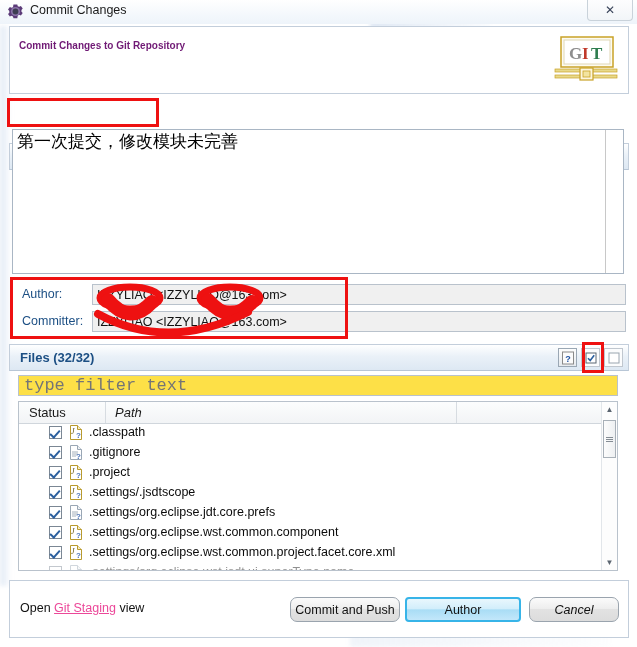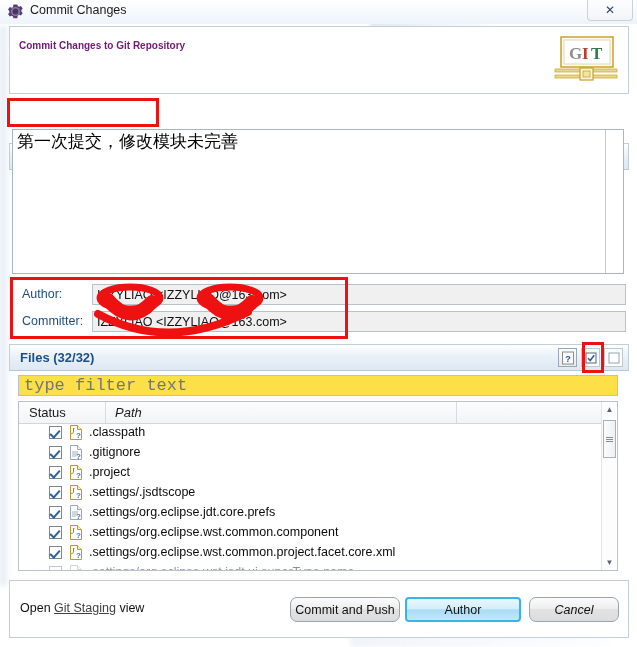--- a/index.html
+++ b/index.html
@@ -220,21 +220,21 @@
   #bottom-bar {
     position: absolute; left: 9px; top: 580px; width: 620px; height: 58px;
     box-sizing: border-box;
     border: 1px solid #c3cedb; border-top: 1px solid #c3cedb;
     background: #ffffff;
   }
   #open-staging {
     position: absolute; left: 10px; top: 20px;
     font-size: 12.5px; color: #111; white-space: nowrap;
   }
-  #open-staging a { color: #404040; text-decoration: underline; cursor: pointer; }
+  #open-staging a { color: #ec4899; text-decoration: underline; cursor: pointer; }
   .dlg-btn {
     position: absolute; top: 16px; height: 25px;
     box-sizing: border-box;
     border: 1px solid #9aa4ae; border-radius: 7px;
     background: linear-gradient(180deg,#fbfbfb 0%, #ededed 48%, #e2e2e2 50%, #dcdcdc 100%);
     font-size: 12.5px; color: #111;
     display: flex; align-items: center; justify-content: center;
     font-family: "Liberation Sans", sans-serif;
   }
   #btn-commit-push { right: 228px; width: 110px; }

